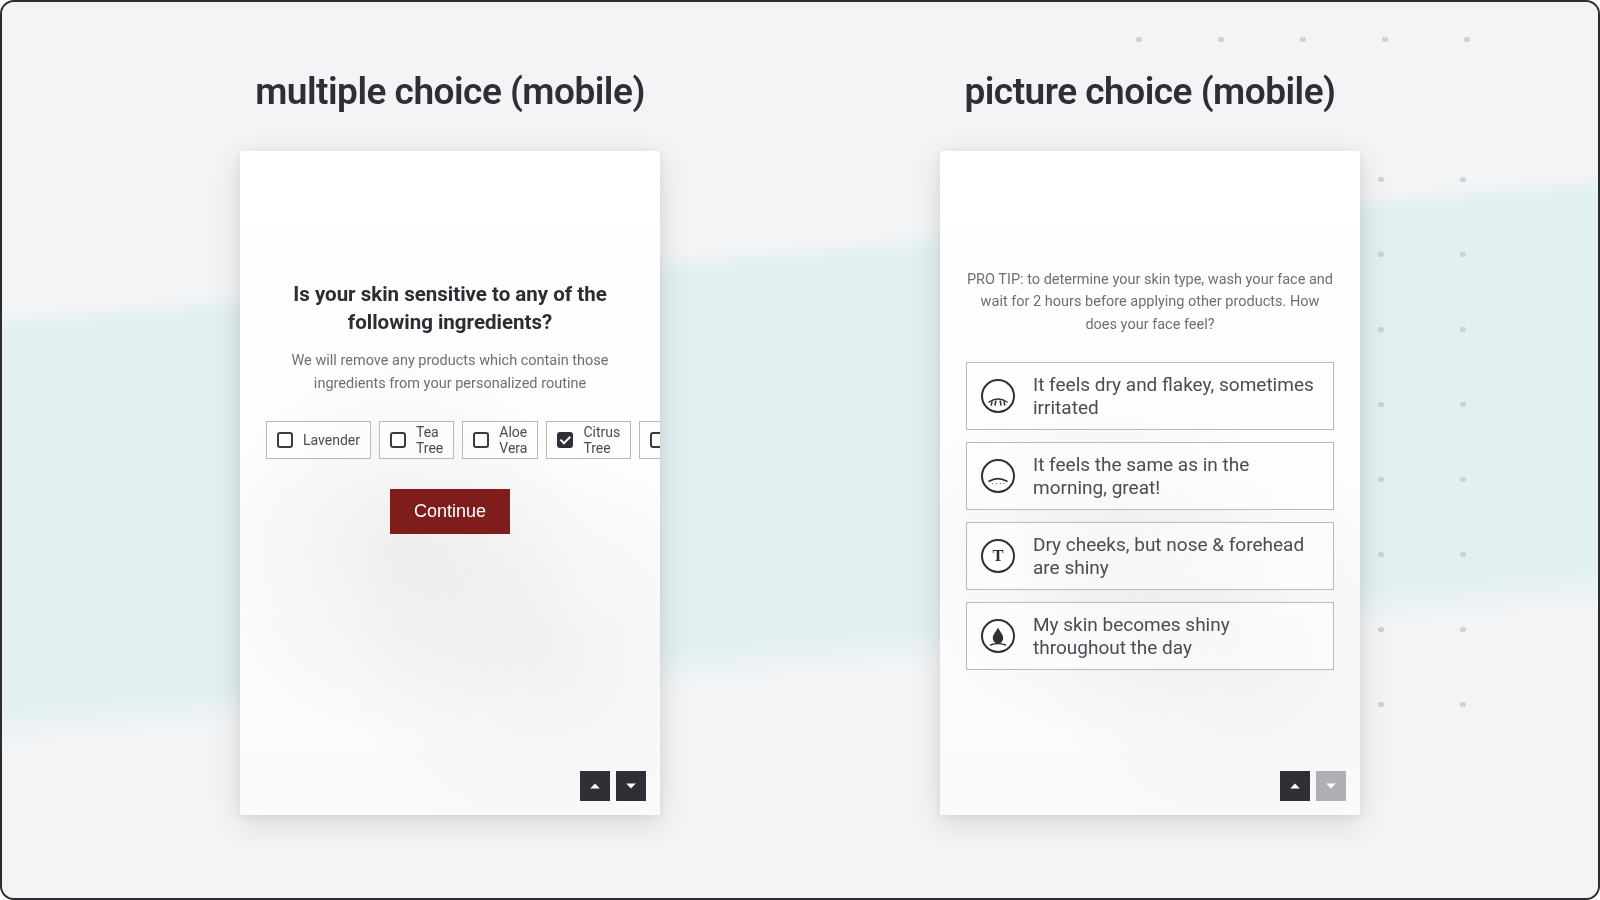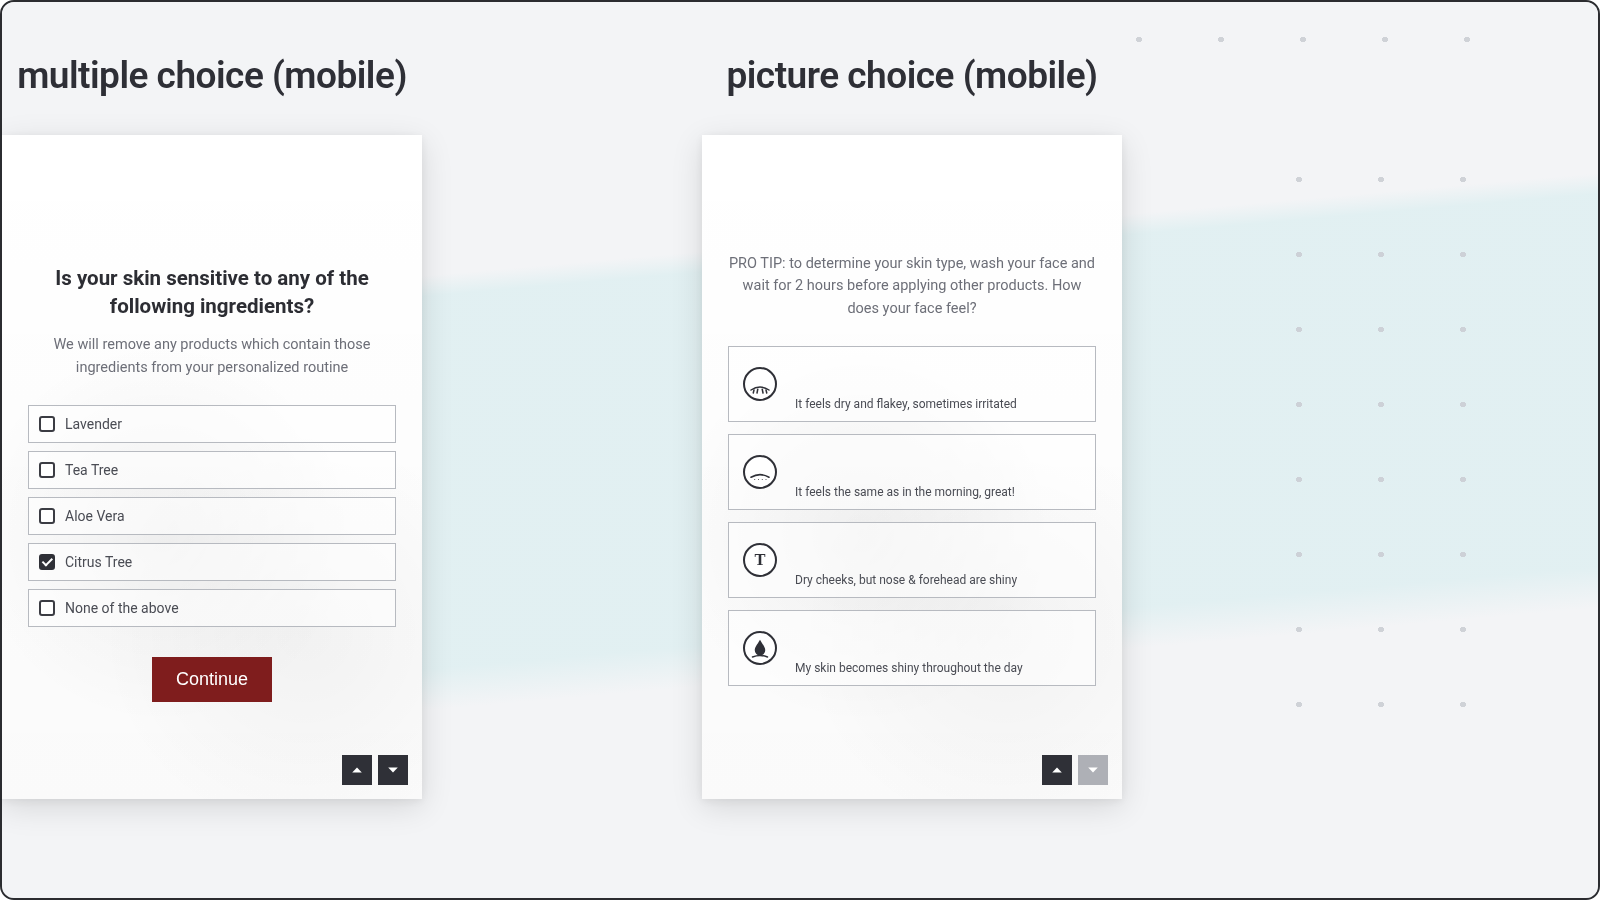--- a/index.html
+++ b/index.html
@@ -29,22 +29,23 @@
     background-size: 82px 75px;
     background-position: 10px 10px;
     opacity: 0.85;
   }
   .dots.top { top: -10px; right: 90px; width: 420px; height: 120px; }
   .dots.right { top: 130px; right: 90px; width: 260px; height: 620px; }
 
   .cols {
     position: absolute; inset: 0;
     display: flex;
+    justify-content: center;
     gap: 280px;
-    padding-top: 52px;
+    padding-top: 68px;
   }
   .col { display: flex; flex-direction: column; align-items: center; }
   .col-title {
     font-size: 37px;
     font-weight: 600;
     color: #2e2f36;
     letter-spacing: -0.5px;
     margin-bottom: 38px;
   }
 
@@ -84,21 +85,21 @@
   }
   .q-sub {
     font-size: 14.5px;
     line-height: 1.55;
     color: #6d6f78;
     text-align: center;
     margin: 0 auto 26px auto;
     max-width: 370px;
   }
 
-  .opt-list { display: flex; flex-direction: column; gap: 8px; }
+  .opt-list { display: flex; flex-direction: row; gap: 8px; }
   .opt {
     border: 1px solid #b7bac0;
     background: rgba(255,255,255,0.55);
     height: 38px;
     display: flex;
     align-items: center;
     padding: 0 10px;
     gap: 10px;
     cursor: pointer;
   }
@@ -150,21 +151,21 @@
     border-radius: 50%;
     display: flex; align-items: center; justify-content: center;
     flex-shrink: 0;
     font-weight: 800;
     font-size: 17px;
     color: #2f3037;
     position: relative;
     background: #fff;
   }
   .pic-ico svg { width: 100%; height: 100%; display: block; }
-  .pic-label { font-size: 12px; color: #4a4c54; margin-top: 40px; }
+  .pic-label { font-size: 19px; color: #4a4c54; }
 
   
   .nav {
     position: absolute;
     right: 14px; bottom: 14px;
     display: flex; gap: 6px;
   }
   .nav button {
     width: 30px; height: 30px;
     border: none;

